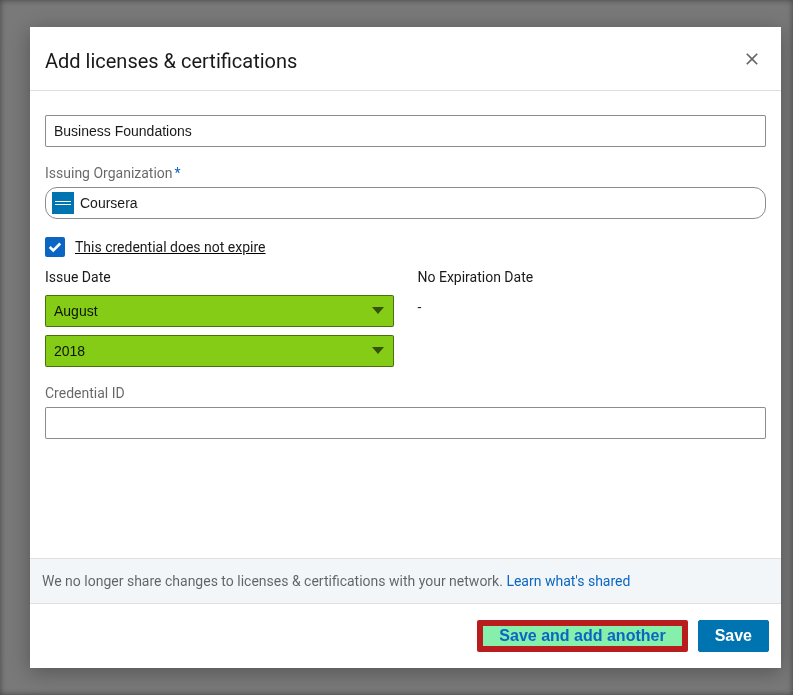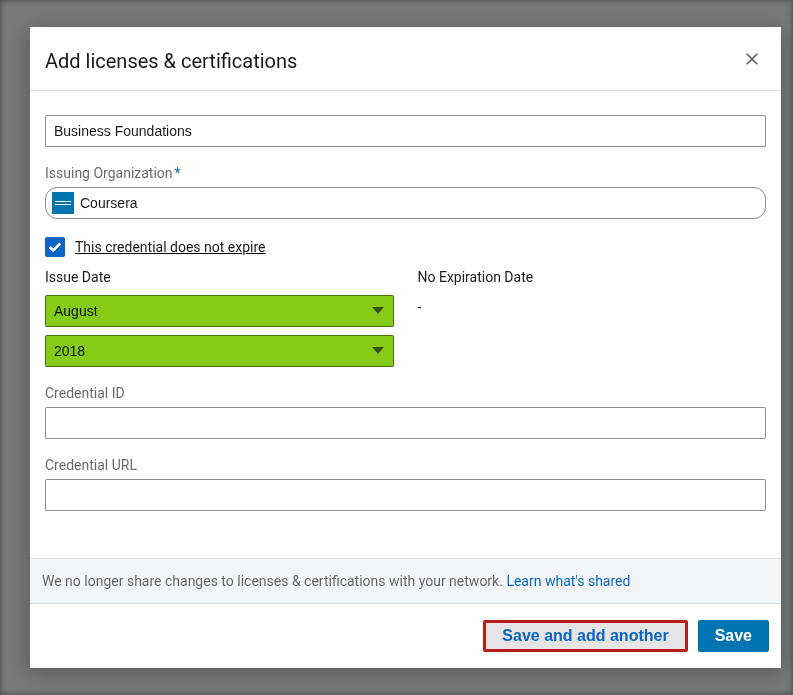--- a/index.html
+++ b/index.html
@@ -229,22 +229,22 @@
     }
     .btn {
       height: 32px;
       padding: 0 16px;
       border-radius: 2px;
       font-size: 16px;
       font-weight: 600;
       cursor: pointer;
     }
     .btn-secondary {
-      background: #e5e5e5;
-      border: 3px solid #b91c1c;
+      background: #86efac;
+      border: 6px solid #b91c1c;
       color: #0a66c2;
     }
     .btn-primary {
       background: #0073b1;
       border: 1px solid #0073b1;
       color: #fff;
     }
   </style>
 </head>
 <body>
@@ -313,24 +313,20 @@
         <div class="date-heading">No Expiration Date</div>
         <div class="no-exp-value">-</div>
       </div>
     </div>
 
     <div class="form-group" style="margin-top:10px">
       <label class="form-label">Credential ID</label>
       <input type="text" class="text-input" value="" style="">
     </div>
 
-    <div class="form-group">
-      <label class="form-label">Credential URL</label>
-      <input type="text" class="text-input" value="" style="">
-    </div>
 
   </div>
 
   <div class="info-bar">
     <span>We no longer share changes to licenses &amp; certifications with your network. </span><a class="info-link">Learn what's shared</a>
   </div>
 
   <div class="modal-footer">
     <button class="btn btn-secondary">Save and add another</button>
     <button class="btn btn-primary">Save</button>

